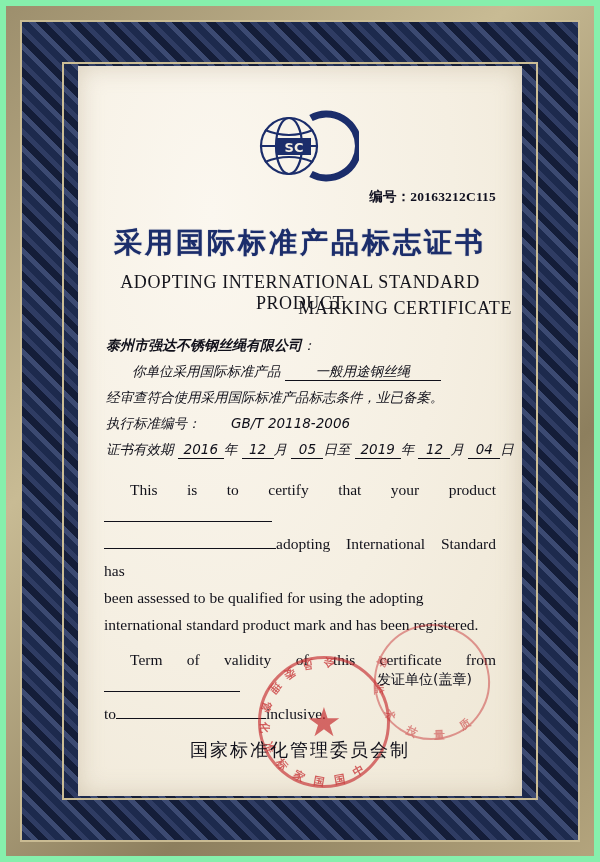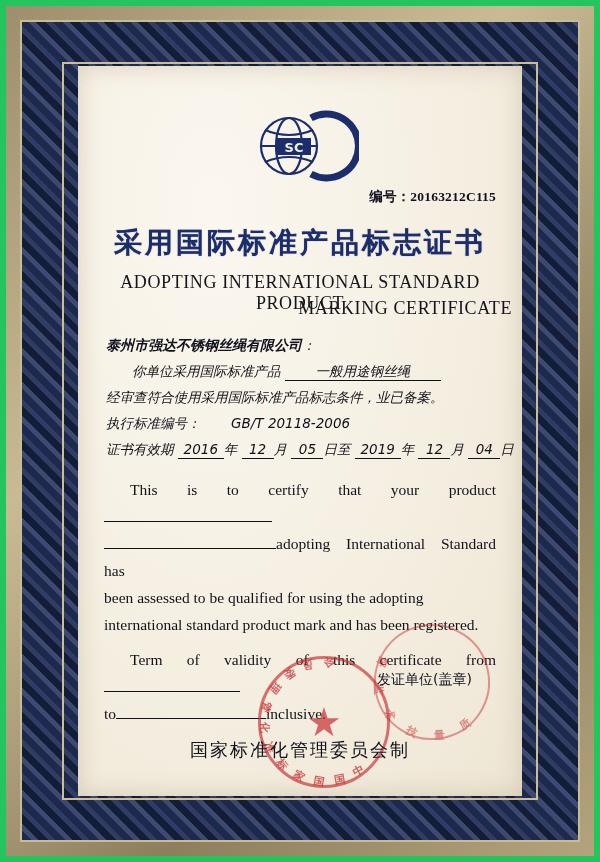--- a/index.html
+++ b/index.html
@@ -12,21 +12,21 @@
     height: 862px;
     overflow: hidden;
     font-family: "Liberation Serif", serif;
   }
 
   
   .photo {
     position: relative;
     width: 600px;
     height: 862px;
-    background: #22c55e;
+    background: #86efac;
     box-sizing: border-box;
   }
 
   
   .outer-mat {
     position: absolute;
     left: 6px; top: 6px; right: 6px; bottom: 6px;
     background: linear-gradient(135deg,#9d8f6d,#c8bb94 35%,#8d7f5e 70%,#b3a47d);
     box-sizing: border-box;
   }

